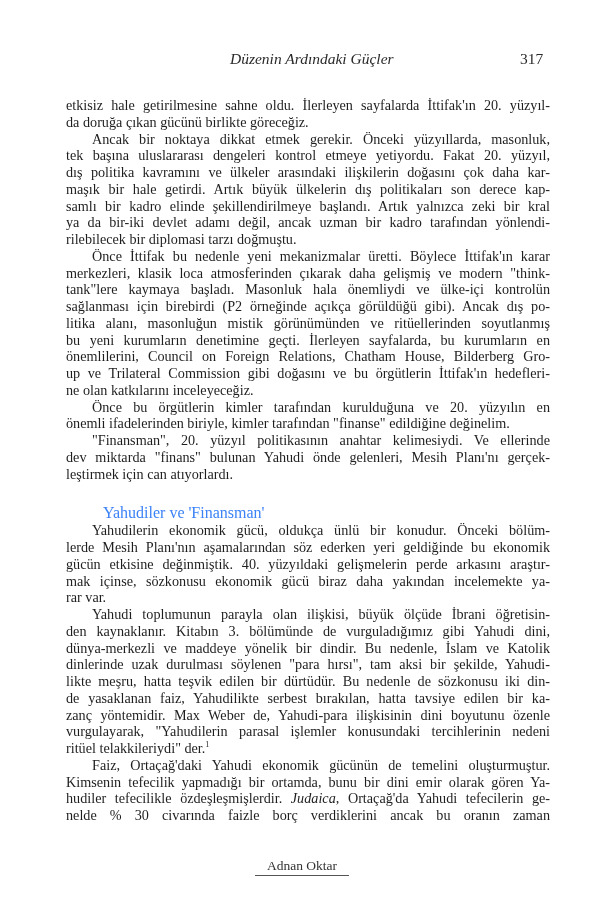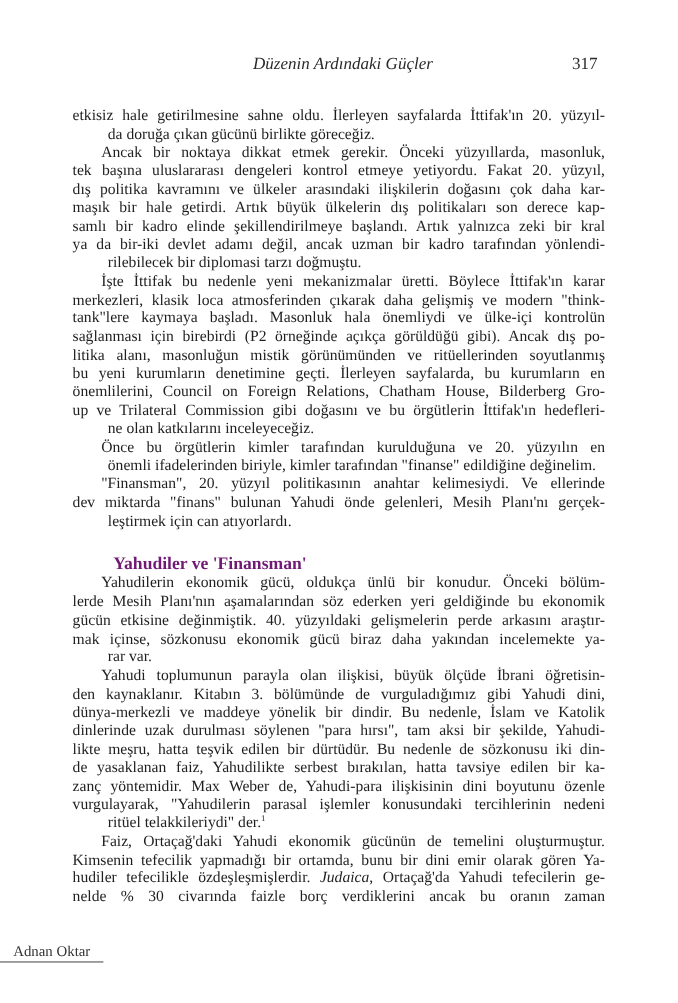--- a/index.html
+++ b/index.html
@@ -20,31 +20,31 @@
     font-size: 15.5px; color: #2a2a2a;
   }
   .body-text {
     position: absolute; left: 66px; top: 97px; width: 484px;
     font-size: 14.2px; line-height: 16.75px;
   }
   .line {
     display: block; white-space: nowrap; text-align: justify;
     text-align-last: justify; height: 16.75px;
   }
-  .line.last { text-align-last: left; margin-left: 32px; }
+  .line.last { text-align-last: left; }
   .line.indent { text-indent: 26px; }
   .section-gap { height: 22px; }
   .heading {
-    display: block; font-weight: bold; font-size: 16px;
-    padding-left: 37px; height: 18px; line-height: 18px; color: #701a75;
+    display: block; font-weight: normal; font-size: 16px;
+    padding-left: 37px; height: 18px; line-height: 18px; color: #3b82f6;
   }
   .sup { font-size: 8px; vertical-align: super; line-height: 0; }
   .it { font-style: italic; }
   .footer {
-    position: absolute; left: 0; top: 856px; width: 604px; text-align: left;
+    position: absolute; left: 0; top: 856px; width: 604px; text-align: center;
   }
   .author {
     display: inline-block; font-size: 13.5px; color: #333;
     padding: 0 12px 1px; border-bottom: 1px solid #555;
   }
 </style>
 </head>
 <body>
 
 <div class="running-head">
@@ -63,21 +63,21 @@
     <span class="line indent">Ancak bir noktaya dikkat etmek gerekir. Önceki yüzyıllarda, masonluk,</span>
     <span class="line">tek başına uluslararası dengeleri kontrol etmeye yetiyordu. Fakat 20. yüzyıl,</span>
     <span class="line">dış politika kavramını ve ülkeler arasındaki ilişkilerin doğasını çok daha kar-</span>
     <span class="line">maşık bir hale getirdi. Artık büyük ülkelerin dış politikaları son derece kap-</span>
     <span class="line">samlı bir kadro elinde şekillendirilmeye başlandı. Artık yalnızca zeki bir kral</span>
     <span class="line">ya da bir-iki devlet adamı değil, ancak uzman bir kadro tarafından yönlendi-</span>
     <span class="line last">rilebilecek bir diplomasi tarzı doğmuştu.</span>
   </div>
 
   <div>
-    <span class="line indent">İşte İttifak bu nedenle yeni mekanizmalar üretti. Böylece İttifak'ın karar</span>
+    <span class="line indent">Önce İttifak bu nedenle yeni mekanizmalar üretti. Böylece İttifak'ın karar</span>
     <span class="line">merkezleri, klasik loca atmosferinden çıkarak daha gelişmiş ve modern "think-</span>
     <span class="line">tank"lere kaymaya başladı. Masonluk hala önemliydi ve ülke-içi kontrolün</span>
     <span class="line">sağlanması için birebirdi (P2 örneğinde açıkça görüldüğü gibi). Ancak dış po-</span>
     <span class="line">litika alanı, masonluğun mistik görünümünden ve ritüellerinden soyutlanmış</span>
     <span class="line">bu yeni kurumların denetimine geçti. İlerleyen sayfalarda, bu kurumların en</span>
     <span class="line">önemlilerini, Council on Foreign Relations, Chatham House, Bilderberg Gro-</span>
     <span class="line">up ve Trilateral Commission gibi doğasını ve bu örgütlerin İttifak'ın hedefleri-</span>
     <span class="line last">ne olan katkılarını inceleyeceğiz.</span>
   </div>
 

